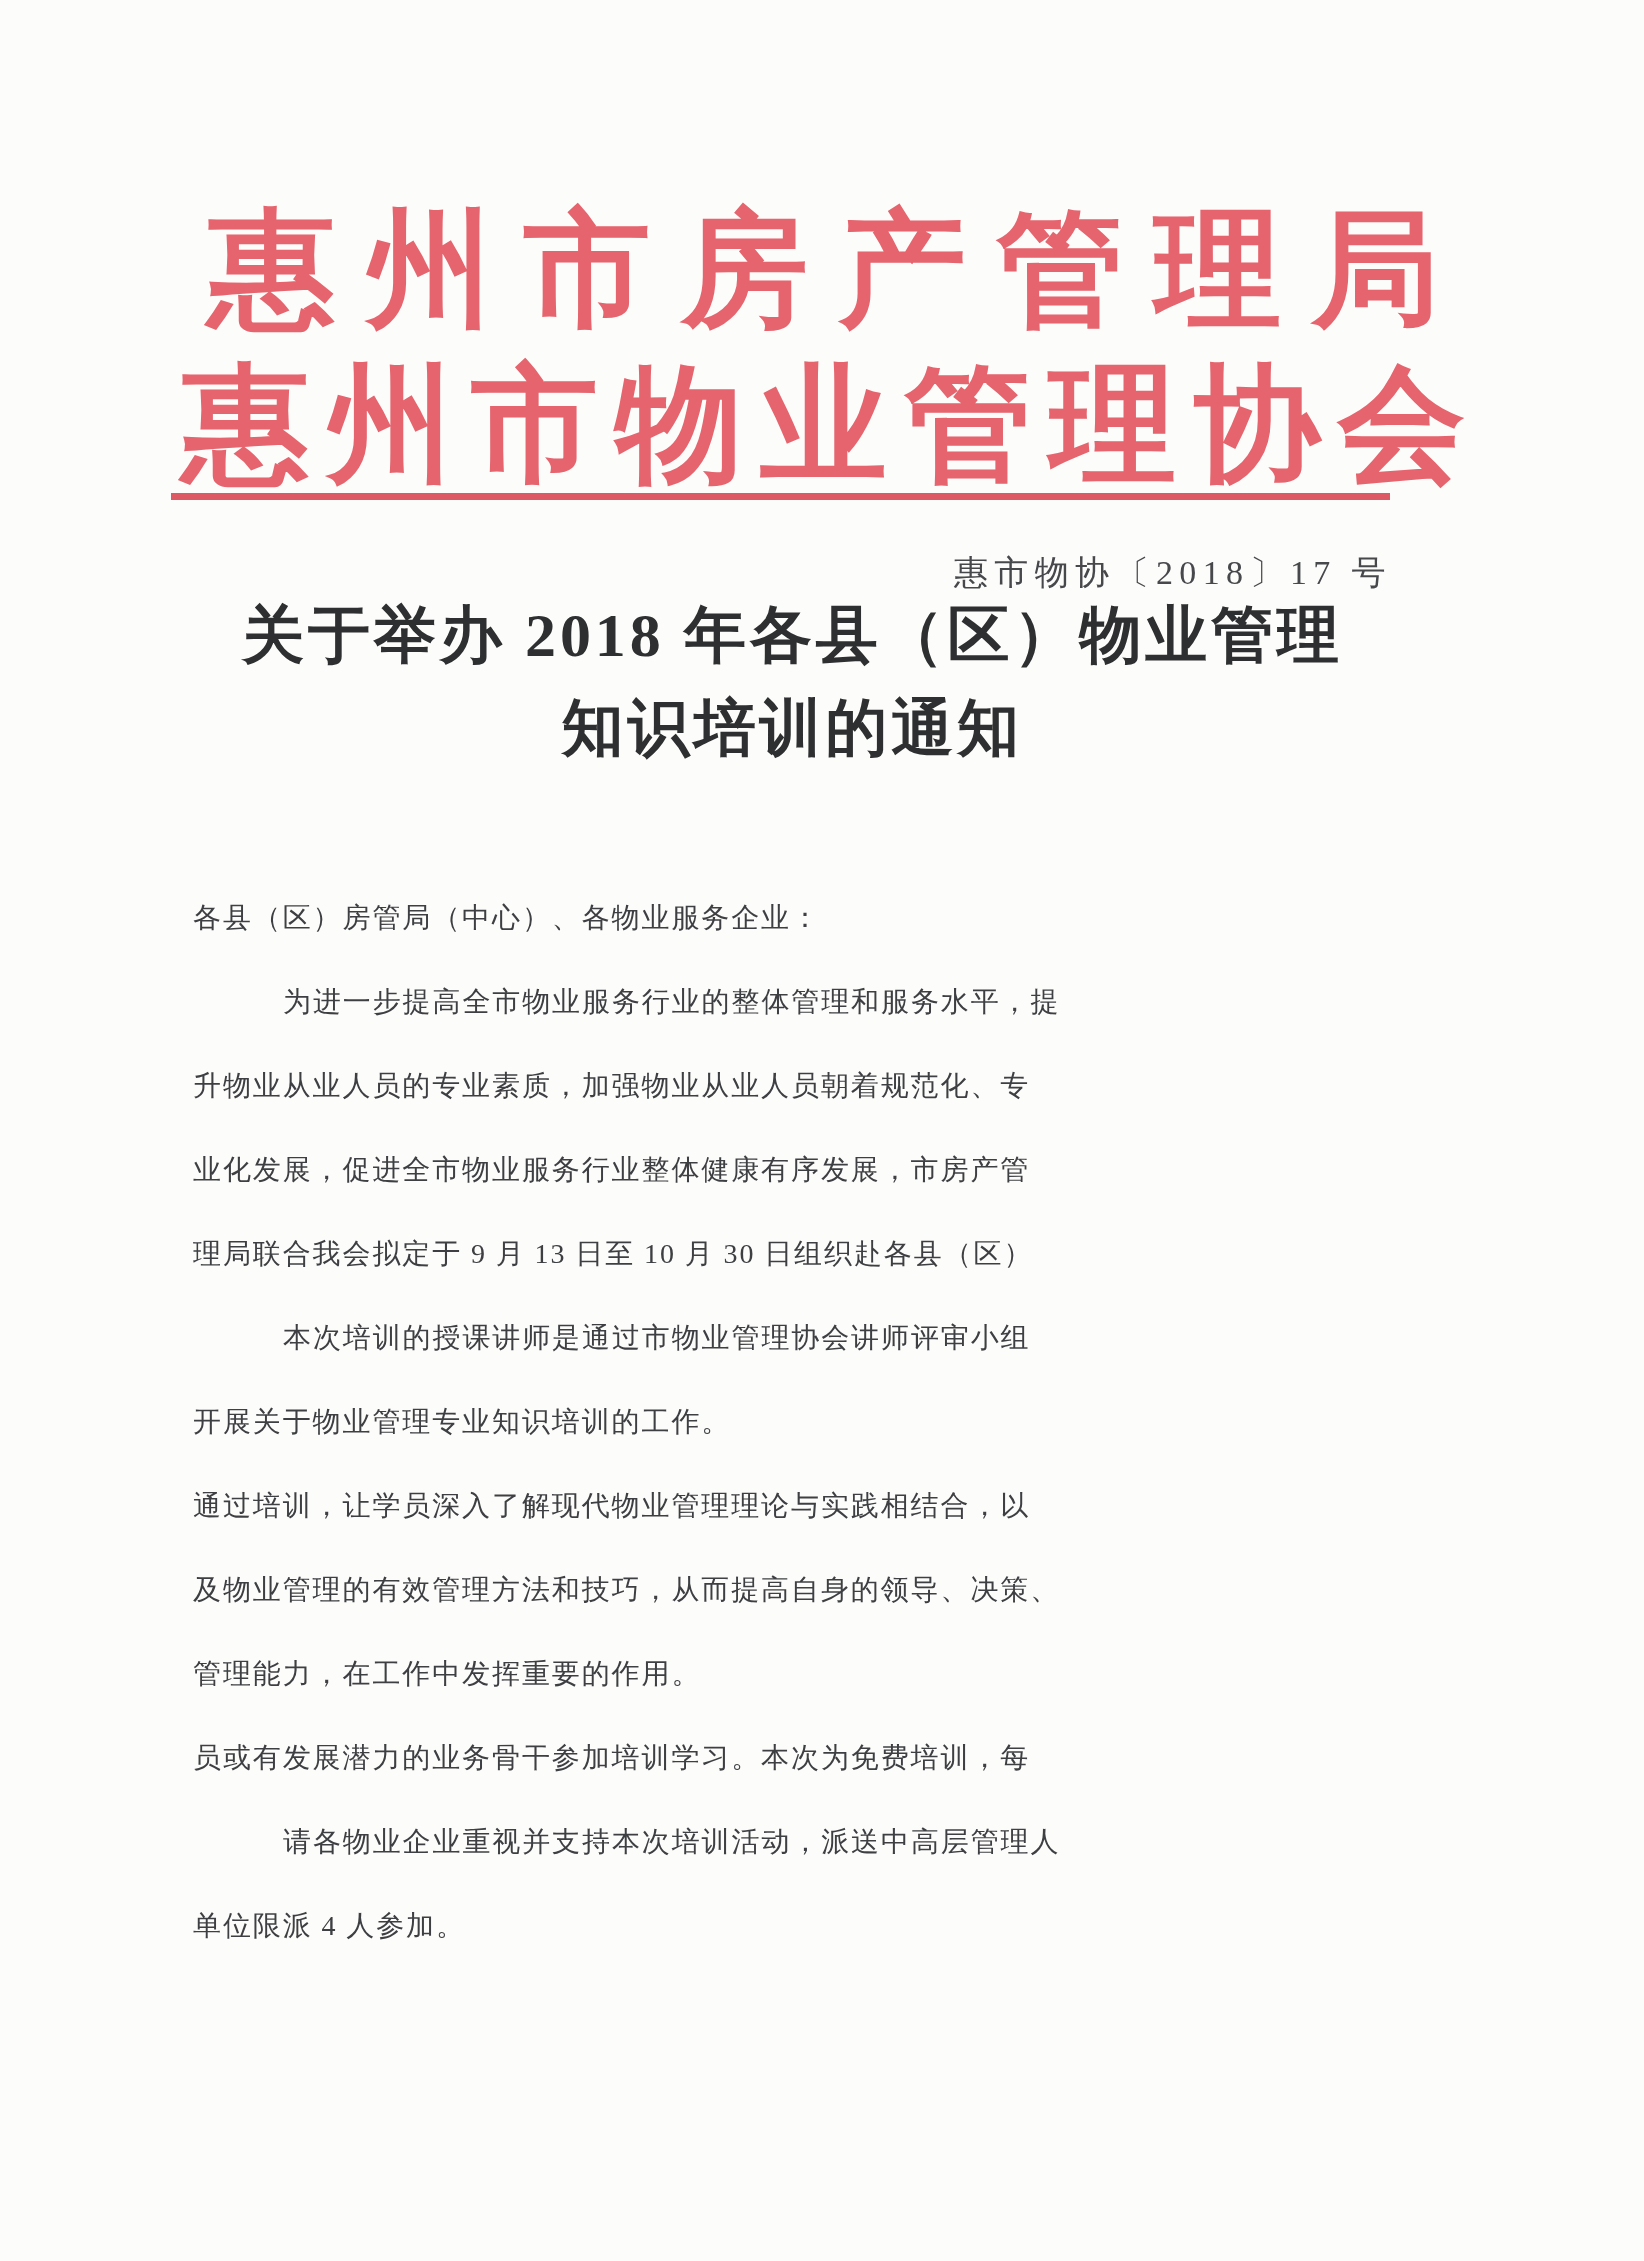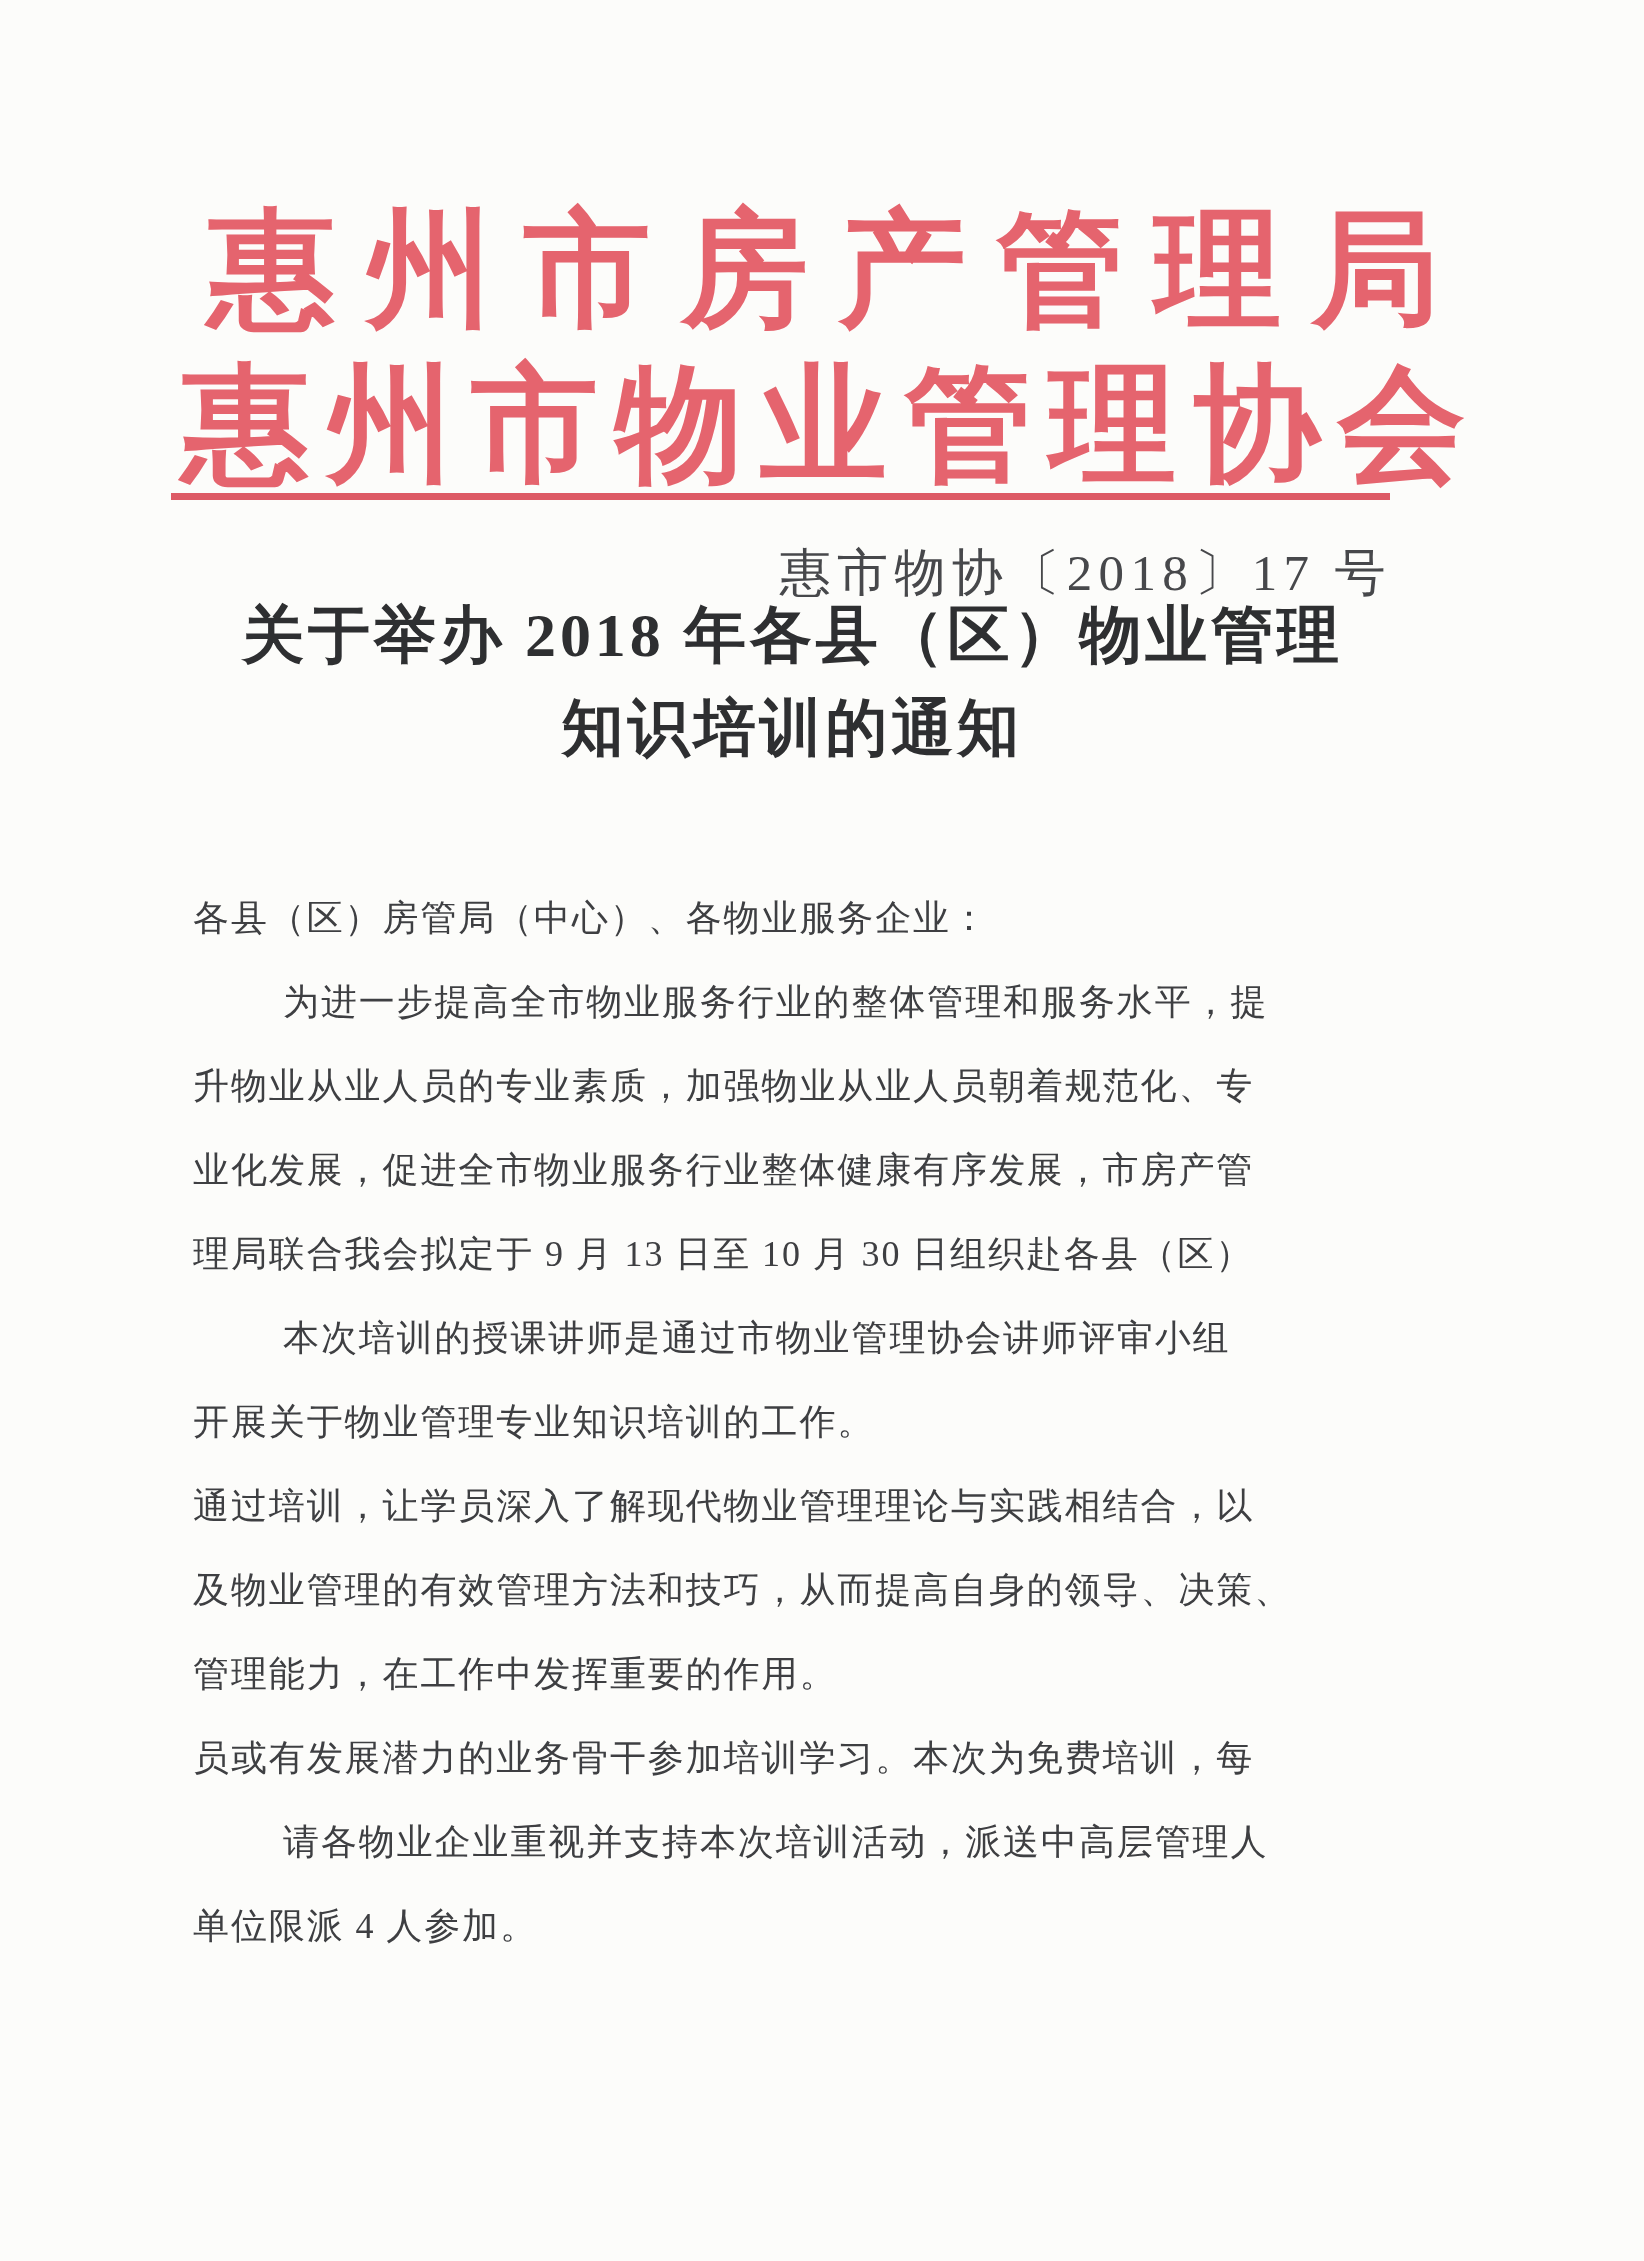--- a/index.html
+++ b/index.html
@@ -46,41 +46,41 @@
     height:3.9px;
     border-top:2.6px solid var(--rule-red);
     border-bottom:5.8px solid var(--rule-red);
     background:transparent;
   }
   
   .doc-number{
     position:absolute;
     top:547px; left:193px; width:1199px;
     text-align:right;
-    font-size:51px;
+    font-size:34px;
     line-height:52px;
     letter-spacing:6.4px;
     color:var(--muted-ink);
   }
   
   .doc-title{
     position:absolute;
     top:589px; left:193px; width:1199px;
     text-align:center;
     font-weight:bold;
     font-size:62px;
     line-height:93px;
     letter-spacing:3.9px;
     color:var(--title-ink);
   }
   
   .doc-body{
     position:absolute;
     top:876px; left:193px; width:1199px;
-    font-size:36px;
+    font-size:28px;
     line-height:84px;
     letter-spacing:1.9px;
     color:var(--body-ink);
   }
   .doc-body .line{
     height:84px;
     white-space:nowrap;
   }
   .doc-body .line.indent{ text-indent:90px; }
 </style>

